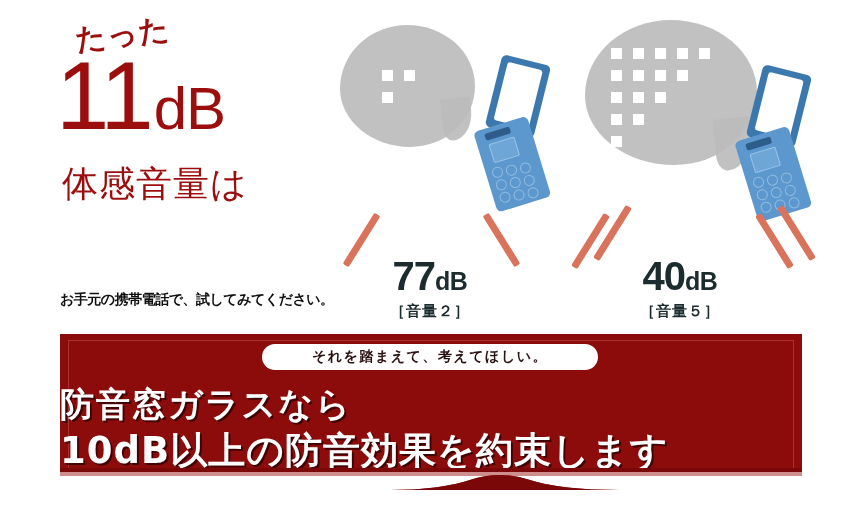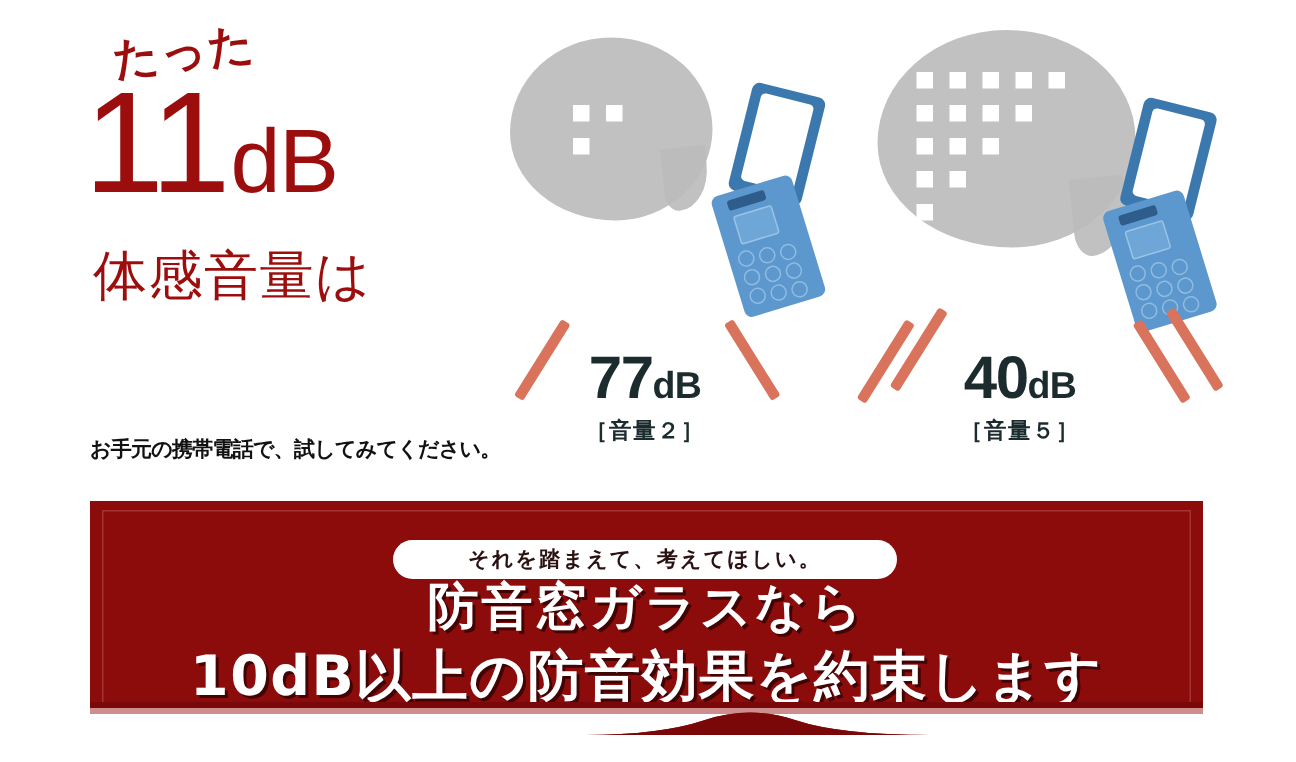--- a/index.html
+++ b/index.html
@@ -213,20 +213,21 @@
   .sndline {
     position: absolute;
     background: #D9735C;
     border-radius: 2px;
   }
 
   .db-label {
     position: absolute;
     text-align: center;
     width: 200px;
+    margin-top: 24px;
   }
   .db-label-a { left: 330px; top: 232px; }
   .db-label-b { left: 580px; top: 232px; }
   .db-big {
     font-size: 40px;
     font-weight: 700;
     color: #1C2B2E;
     letter-spacing: -1px;
     font-family: "Liberation Sans", sans-serif;
     line-height: 1;
@@ -264,41 +265,40 @@
   .banner-wave {
     position: absolute;
     left: 0;
     bottom: 0;
     width: 742px;
     height: 22px;
   }
   .pill {
     position: absolute;
     left: 202px;
-    top: 26px;
+    top: 10px;
     width: 336px;
     height: 26px;
     background: #ffffff;
     border-radius: 13px;
     display: flex;
     align-items: center;
     justify-content: center;
   }
   .pill-text {
     font-size: 14px;
     font-weight: 700;
     color: #2B1212;
     letter-spacing: 1.5px;
     font-family: "DejaVu Sans", sans-serif;
     white-space: nowrap;
   }
   .head1, .head2 {
     position: absolute;
     width: 742px;
-    text-align: center;
     color: #ffffff;
     font-weight: 700;
     font-family: "DejaVu Sans", sans-serif;
     white-space: nowrap;
     text-shadow: 2px 2px 0 rgba(40,3,3,0.75);
   }
   .head1 {
     top: 48px;
     font-size: 34px;
     letter-spacing: 2px;

